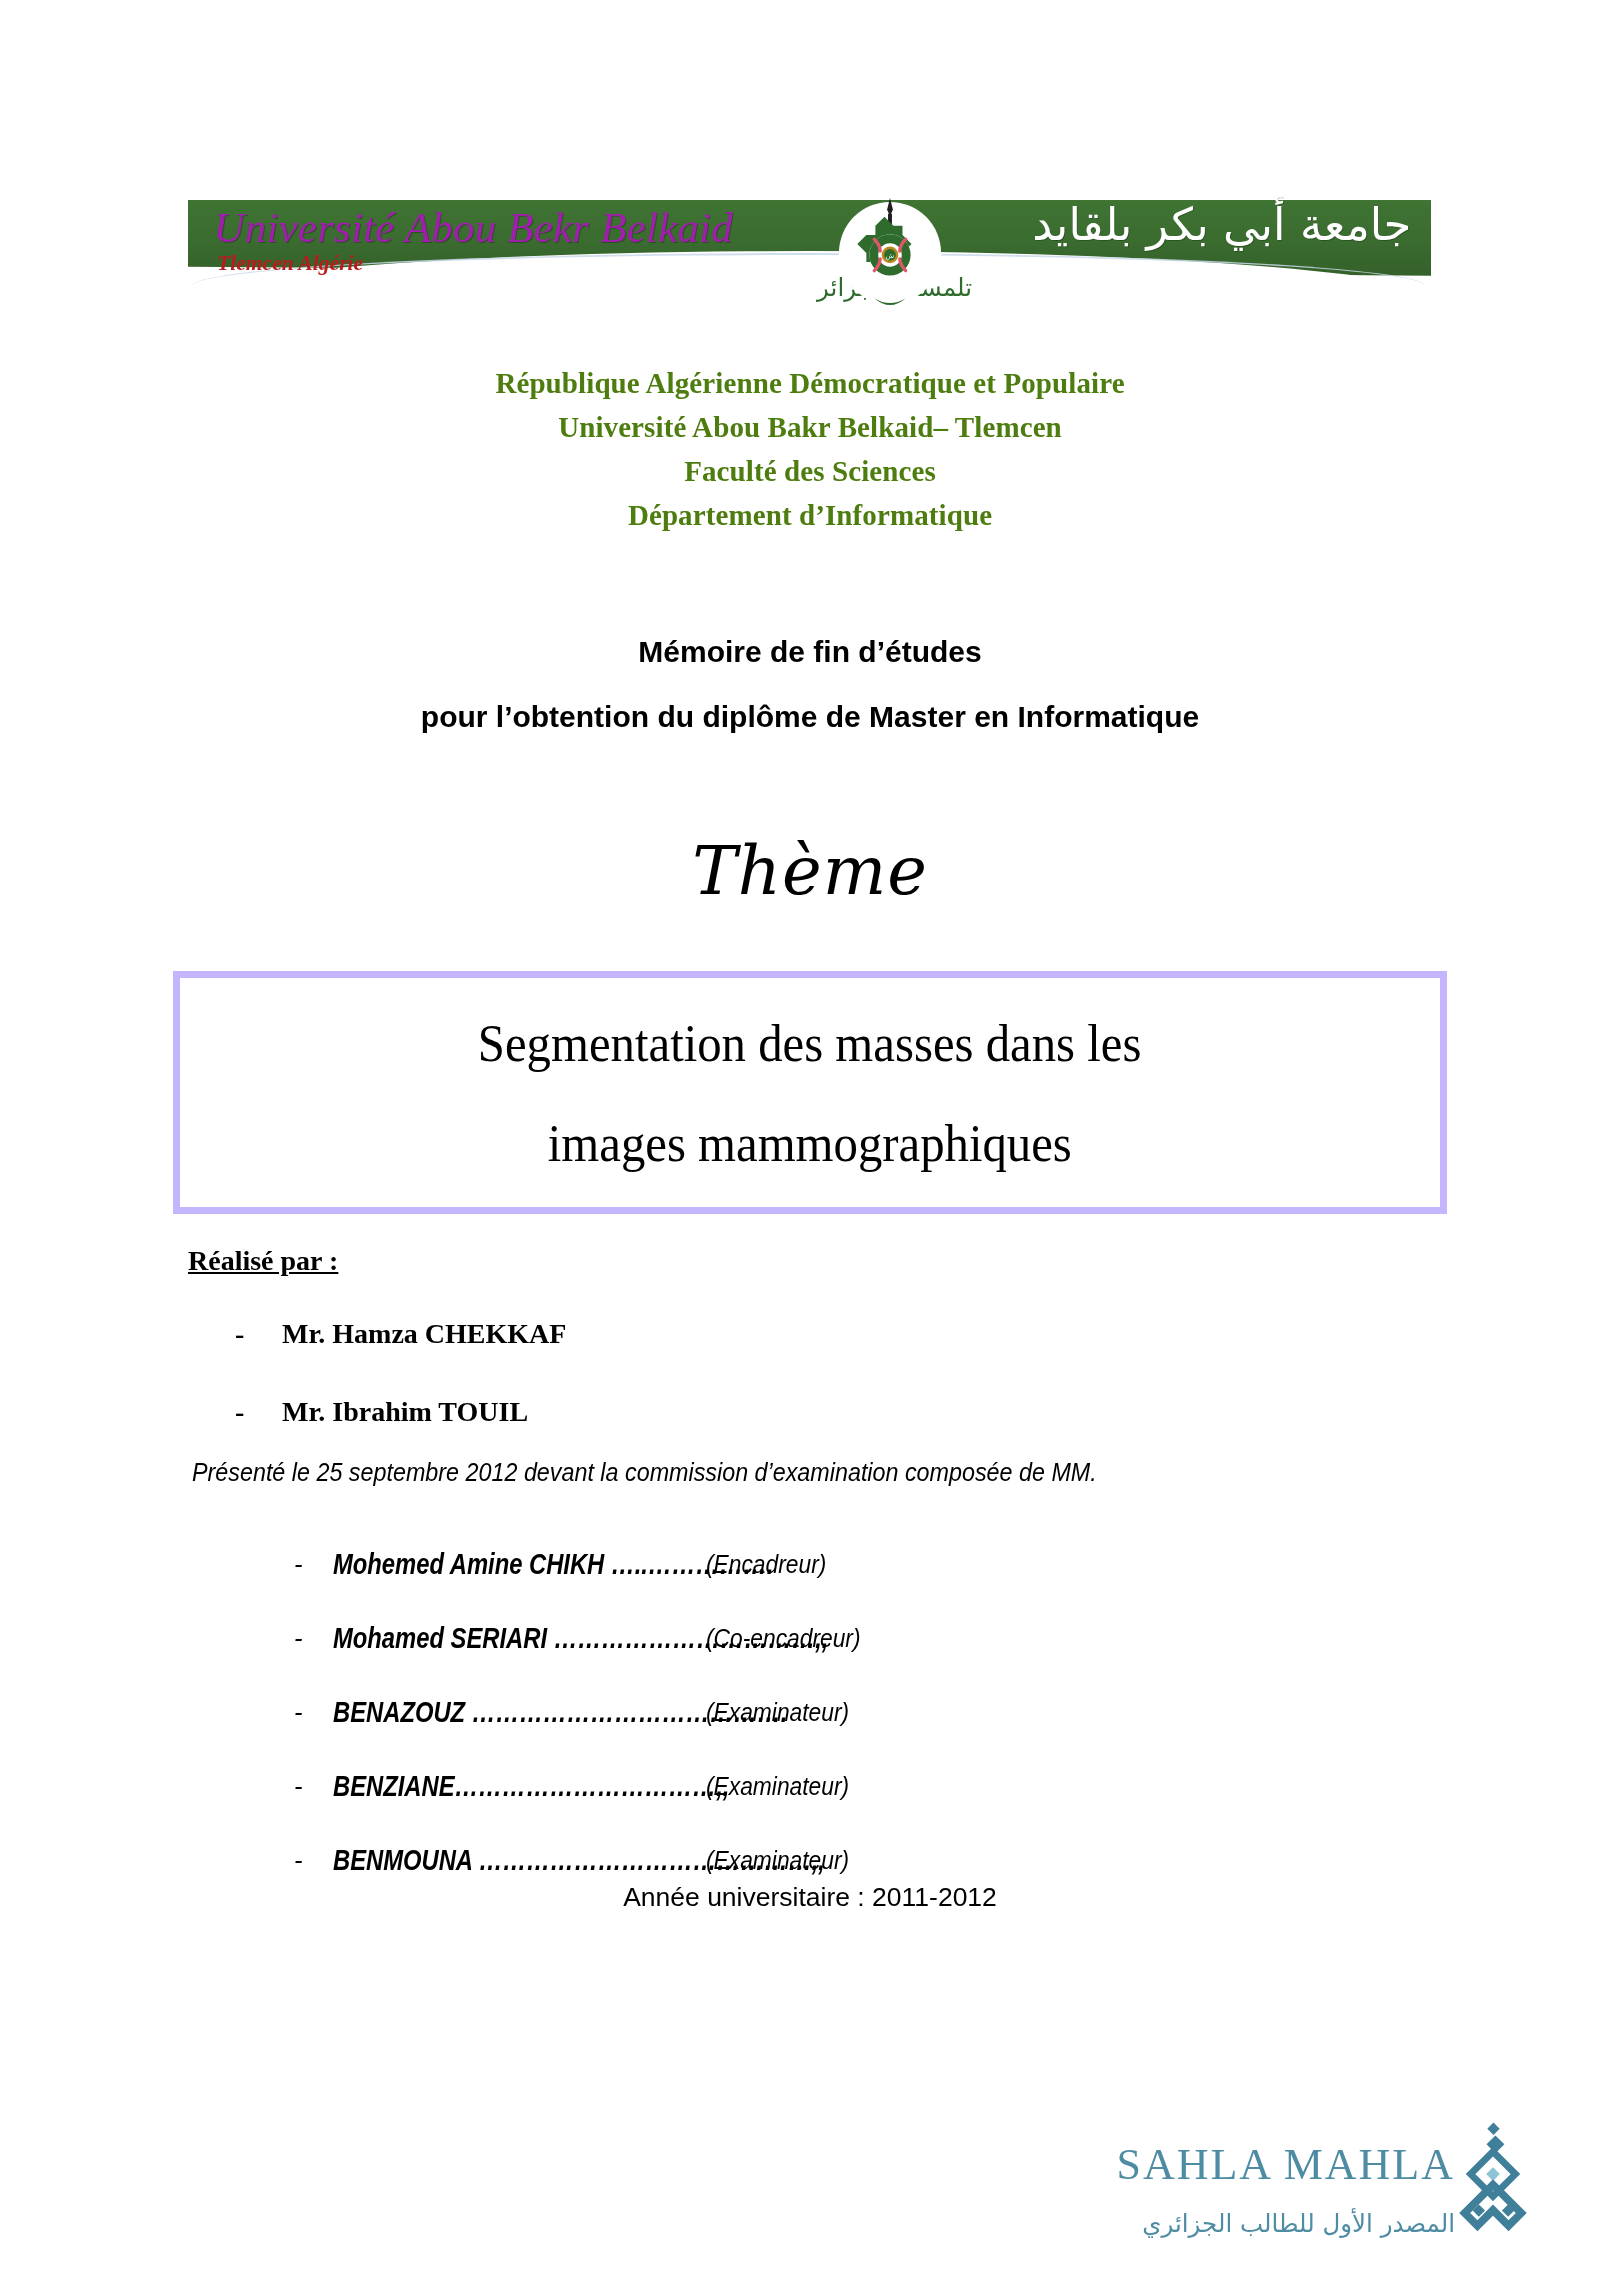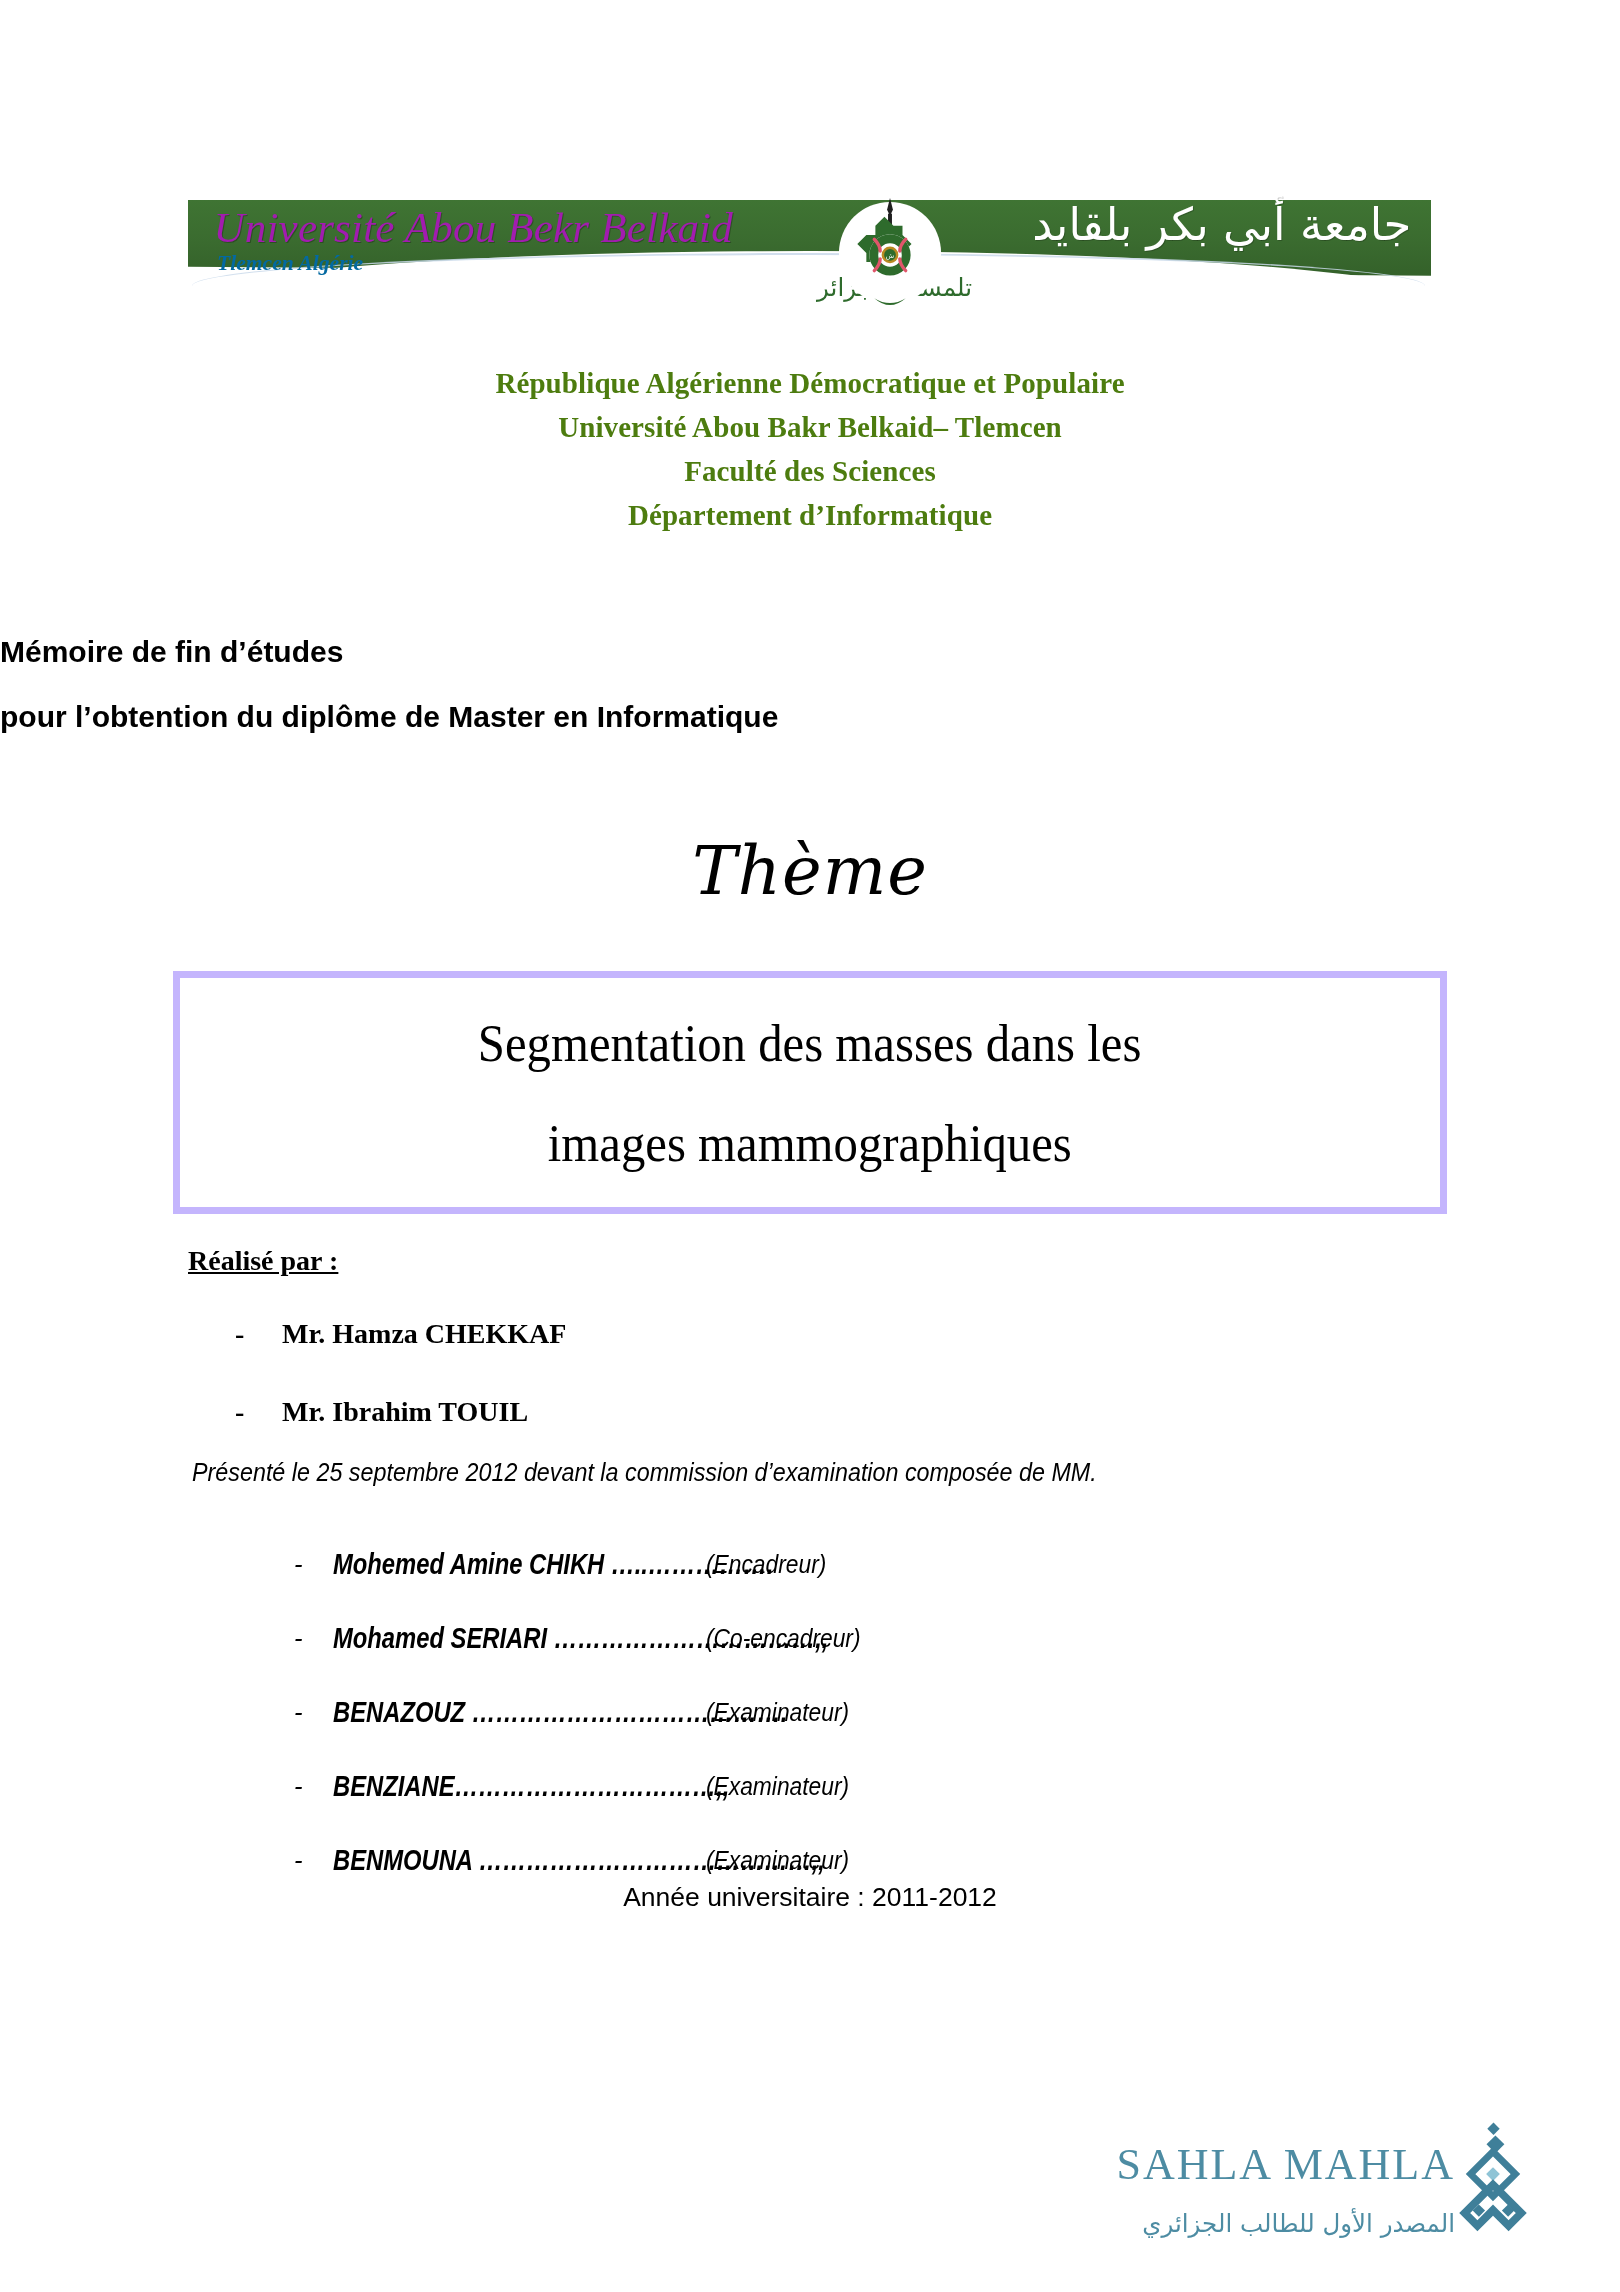--- a/index.html
+++ b/index.html
@@ -81,21 +81,21 @@
 
   .banner-sub {
     position: absolute;
     left: 29px;
     top: 61px;
     font-family: "Liberation Serif", "DejaVu Serif", serif;
     font-style: italic;
     font-weight: bold;
     font-size: 21.6px;
     line-height: 1;
-    color: #0369a1;
+    color: #b91c1c;
     white-space: nowrap;
   }
 
   .banner-ar {
     position: absolute;
     right: 19.6px;
     top: 9.8px;
     font-family: "DejaVu Sans", sans-serif;
     font-size: 45px;
     line-height: 1;
@@ -142,20 +142,21 @@
     color: #4d7c0f;
     letter-spacing: 0.1px;
   }
 
   
   .memoire-block {
     position: absolute;
     left: 0;
     top: 632px;
     width: 1620px;
+    text-align: center;
   }
   .memoire-l1 {
     font-family: "Liberation Sans", "DejaVu Sans", sans-serif;
     font-weight: bold;
     font-size: 30px;
     line-height: 39px;
   }
   .memoire-l2 {
     font-family: "Liberation Sans", "DejaVu Sans", sans-serif;
     font-weight: bold;

